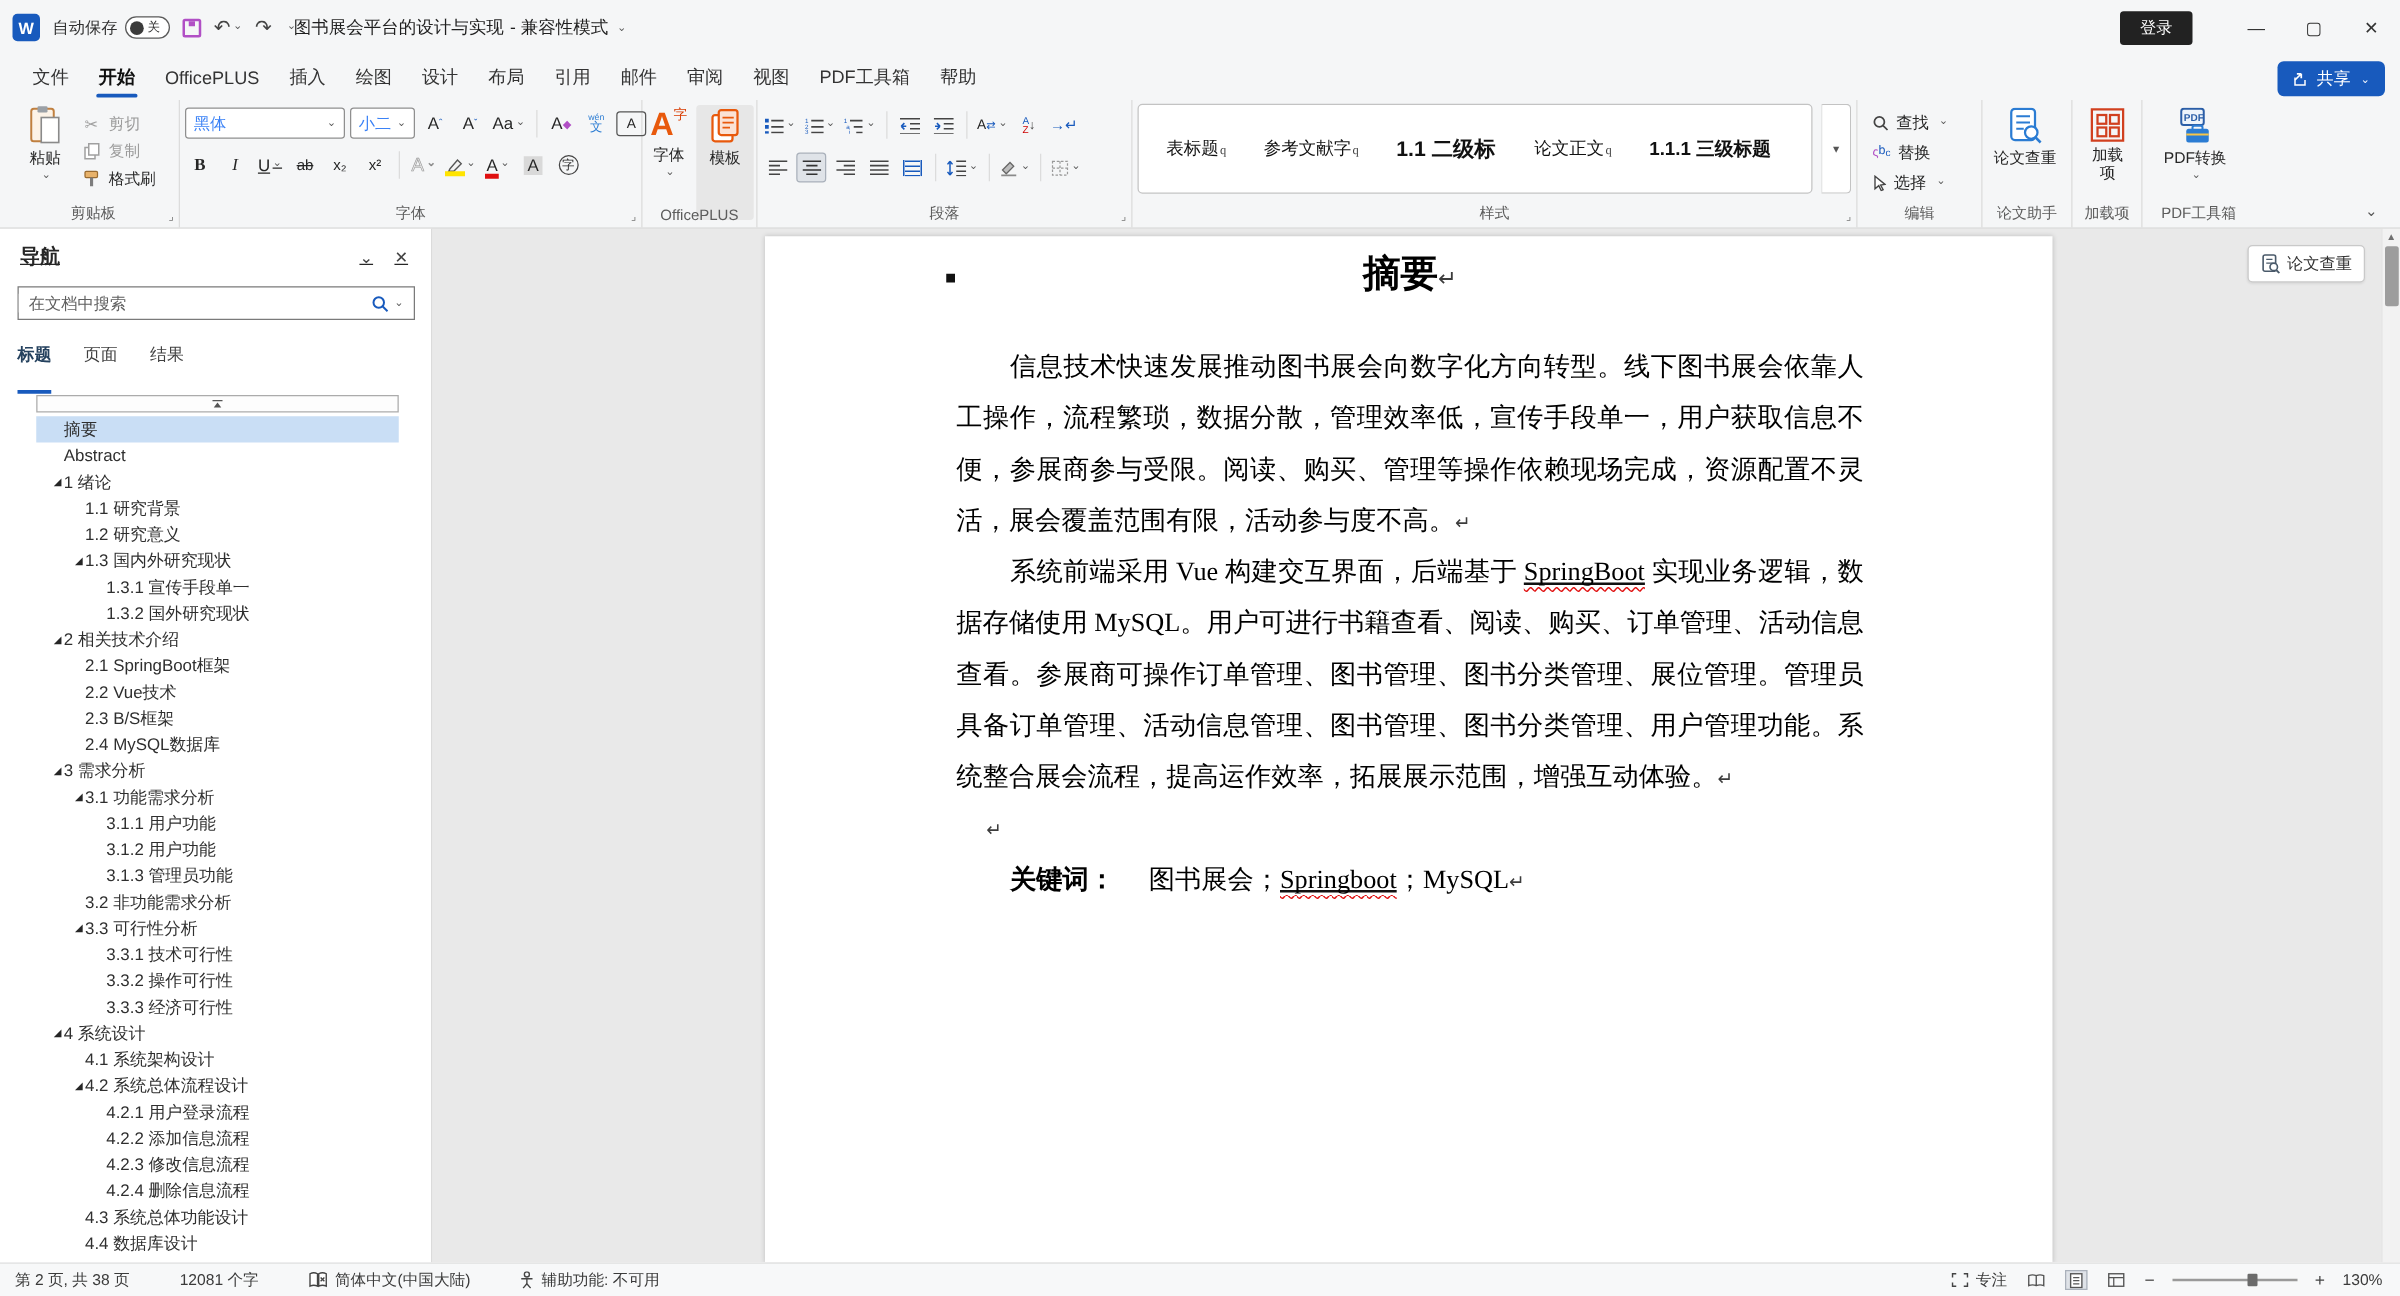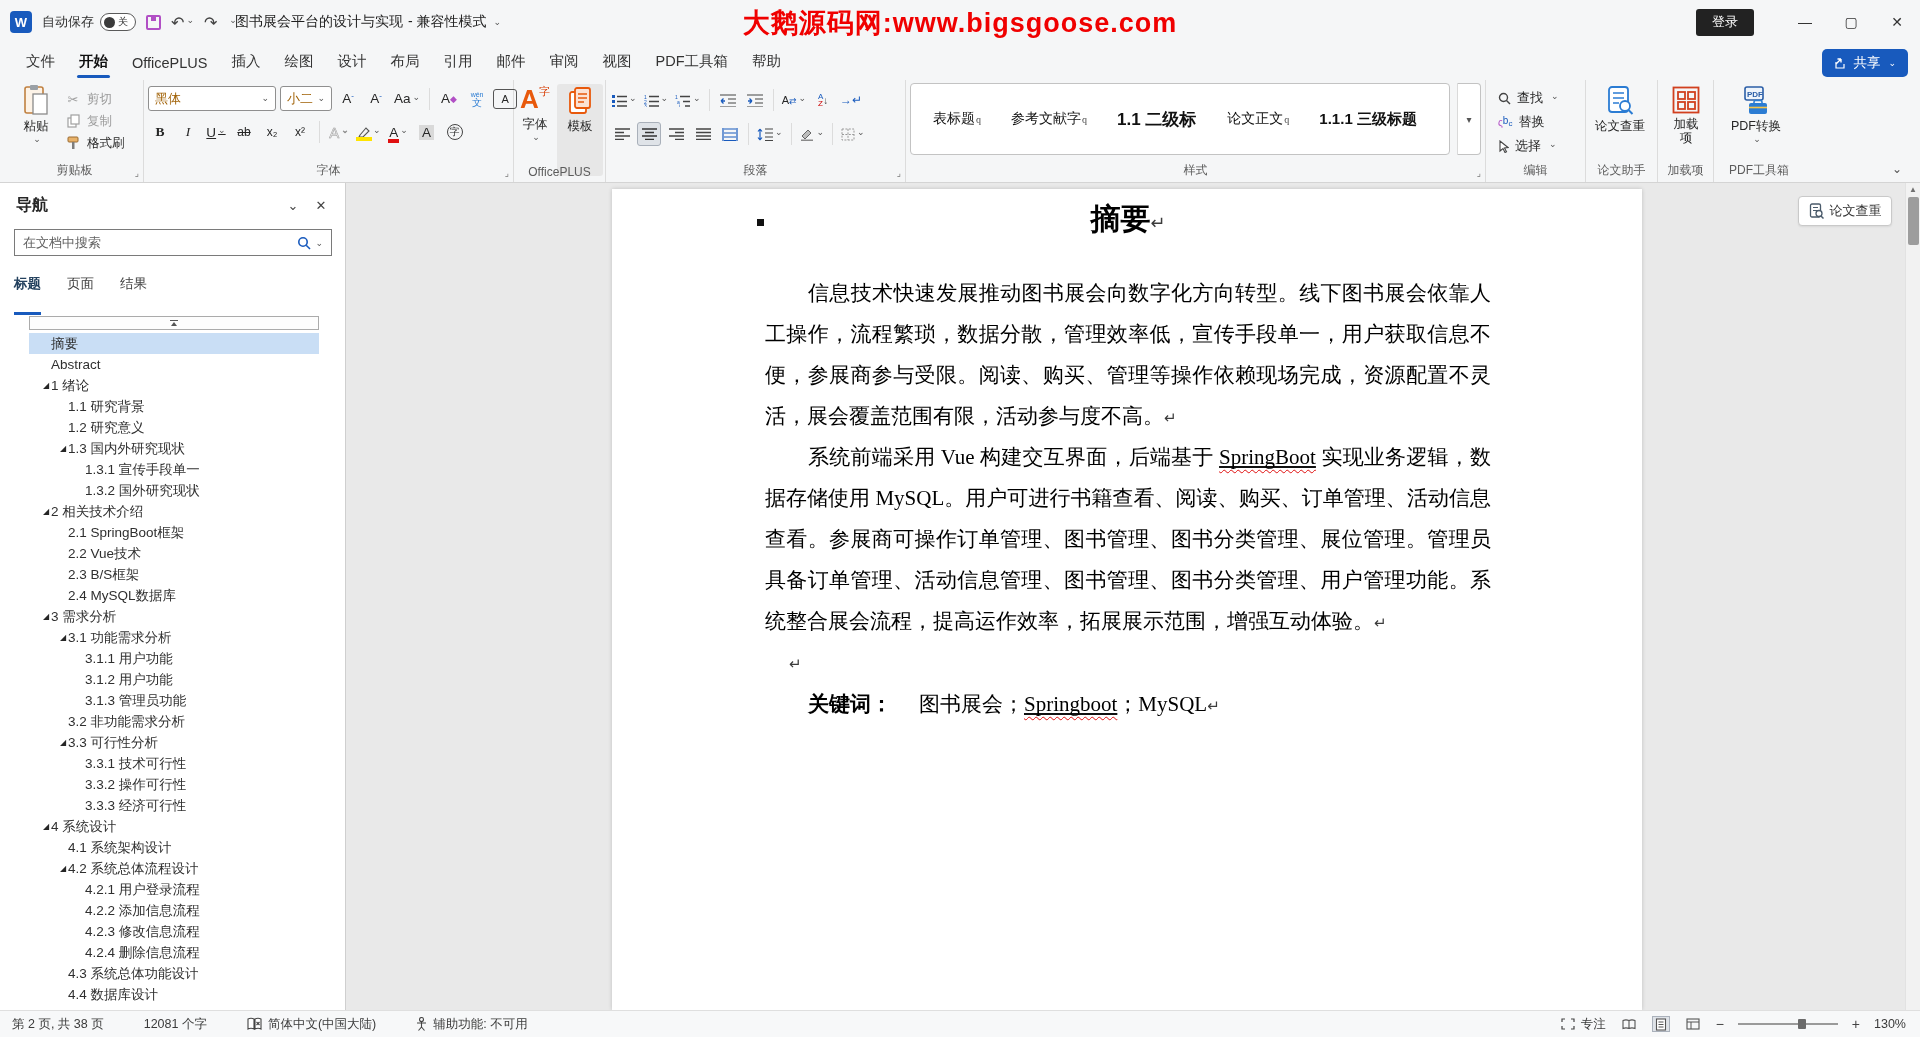--- a/index.html
+++ b/index.html
@@ -36,42 +36,42 @@
   
   .ribbon { position:absolute; left:0; top:80px; width:1920px; height:103px; background:#f5f6f7; border-bottom:1px solid #d4d4d4; }
   .rgroup { position:absolute; top:0; height:102px; border-right:1px solid #dcdcdc; }
   .glabel { position:absolute; bottom:3px; left:0; right:0; text-align:center; font-size:12px; color:#5c5c5c; white-space:nowrap; }
   .launcher { position:absolute; bottom:4px; right:4px; font-size:9px; color:#777; }
   .bigbtn { position:absolute; top:4px; display:flex; flex-direction:column; align-items:center; gap:3px; font-size:12.5px; color:#262626; width:52px; }
   .bigcap { text-align:center; line-height:14px; }
   .sbtn { display:flex; align-items:center; gap:5px; font-size:12.5px; height:22px; }
   .sbtn.disabled { color:#9b9b9b; }
   .ic { display:inline-flex; align-items:center; justify-content:center; width:18px; height:18px; font-size:13px; }
-  .combo { background:#fff; border:1px solid #8f8f8f; border-radius:3px; height:25px; display:flex; align-items:center; justify-content:space-between; padding:0 6px; font-size:13px; color:#a16207; }
+  .combo { background:#fff; border:1px solid #8f8f8f; border-radius:3px; height:25px; display:flex; align-items:center; justify-content:space-between; padding:0 6px; font-size:13px; color:#3b82f6; }
   .fbtn { height:24px; min-width:24px; display:inline-flex; align-items:center; justify-content:center; font-size:13.5px; color:#262626; border-radius:3px; padding:0 2px; }
   .fbtn.sel { background:#dfe3e8; border:1px solid #a9b0ba; }
   .fbtn.dis { color:#aaa; }
   .row { position:absolute; left:4px; display:flex; align-items:center; gap:4px; }
   .vsep { width:1px; height:22px; background:#dcdcdc; margin:0 3px; }
   .ubar { display:inline-block; position:relative; }
   .ubar::after { content:""; position:absolute; left:-1px; right:-1px; bottom:-3px; height:4px; }
   .ubar.yellow::after { background:#ffe400; }
   .ubar.red::after { background:#e01010; }
   .shadebg { background:#d9d9d9; padding:0 3px; }
   .circled { border:1px solid #444; border-radius:50%; width:16px; height:16px; font-size:10px; display:inline-flex; align-items:center; justify-content:center; }
   .stylebox { position:absolute; left:4px; top:3px; width:540px; height:72px; background:#fff; border:1px solid #c3c3c3; border-radius:4px; display:flex; align-items:center; padding-left:22px; gap:30px; }
   .styleitem { display:flex; align-items:baseline; gap:1px; white-space:nowrap; color:#111; }
   .stylemark { font-size:10px; color:#444; }
   .gstrip { position:absolute; right:4px; top:3px; width:24px; height:72px; border:1px solid #c3c3c3; border-left:1px solid #dadada; border-radius:0 4px 4px 0; background:#fff; display:flex; align-items:center; justify-content:center; color:#555; font-size:10px; }
   .edrow { display:flex; align-items:center; gap:6px; font-size:13px; height:24px; color:#262626; }
   .collapse-rib { position:absolute; right:18px; bottom:6px; font-size:12px; color:#555; }
 
   
   .navpane { position:absolute; left:0; top:183px; width:346px; height:827px; background:#fff; border-right:1px solid #cfcfcf; }
-  .navhead { position:absolute; left:16px; right:10px; top:12px; display:flex; align-items:center; }
+  .navhead { position:absolute; left:16px; right:10px; top:12px; display:flex; align-items:center;text-decoration:underline; }
   .navtitle { font-size:16px; font-weight:bold; color:#262626; flex:1; }
   .navhbtn { width:28px; text-align:center; font-size:13px; color:#444; }
   .navsearch { position:absolute; left:14px; top:46px; width:318px; height:27px; border:1px solid #7a7a7a; background:#fff; display:flex; align-items:center; }
   .navsearch input { flex:1; border:none; outline:none; font-size:13px; padding:0 8px; color:#333; font-family:"Liberation Sans",sans-serif; }
   .navsearch input::placeholder { color:#606060; }
   .nav-mag { display:flex; align-items:center; padding-right:8px; gap:2px; }
   .navtabs { position:absolute; left:14px; top:92px; display:flex; gap:26px; font-size:13.5px; color:#3f3f3f; }
   .navtab { padding-bottom:22px; position:relative; }
   .navtab.active { color:#24415e; font-weight:bold; }
   .navtab.active::after { content:""; position:absolute; left:0; right:0; bottom:0; height:3px; background:#185abd; }
@@ -150,21 +150,20 @@
       <span class="qbtn">
           <span>↷</span>
         </span>
       <span class="qbtn dd"></span>
     </div>
     <div class="doctitle">
       <span>图书展会平台的设计与实现</span>
       <span>- 兼容性模式</span>
       <span class="dd"></span>
     </div>
-    <div class="tb-watermark">大鹅源码网:www.bigsgoose.com</div>
     <div class="tb-right">
       <button class="loginbtn">登录</button>
       <button class="winbtn">
           <span>—</span>
         </button>
       <button class="winbtn">
           <span>▢</span>
         </button>
       <button class="winbtn">
           <span>✕</span>

